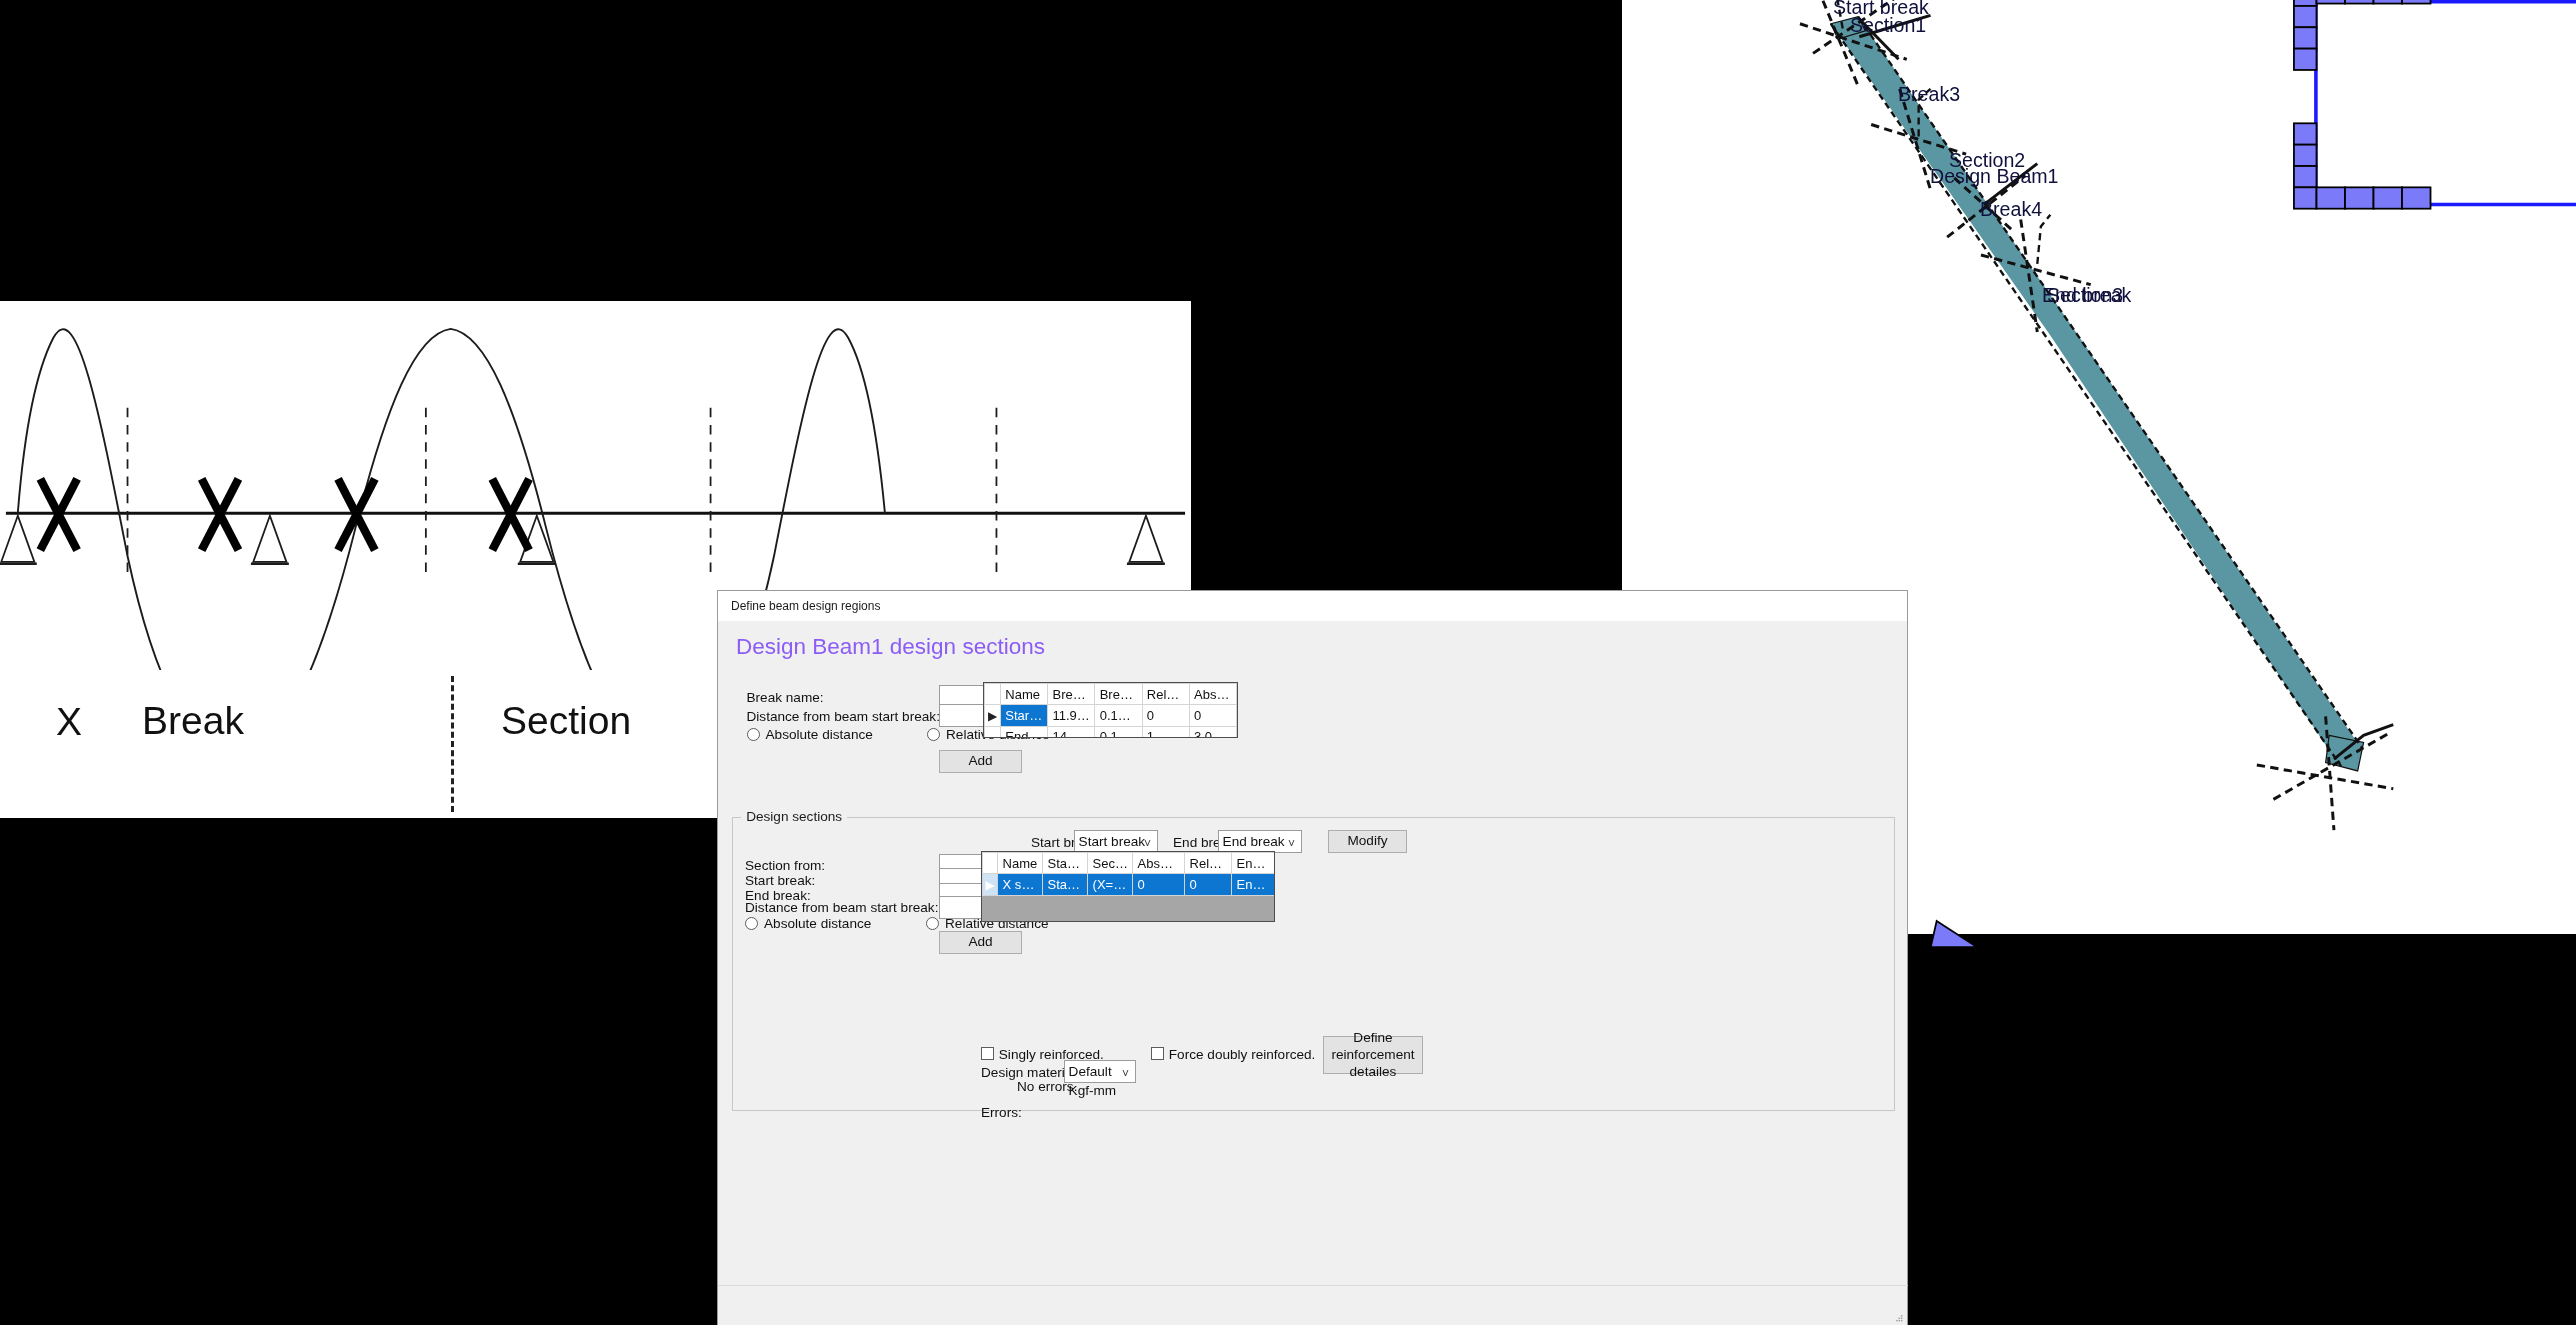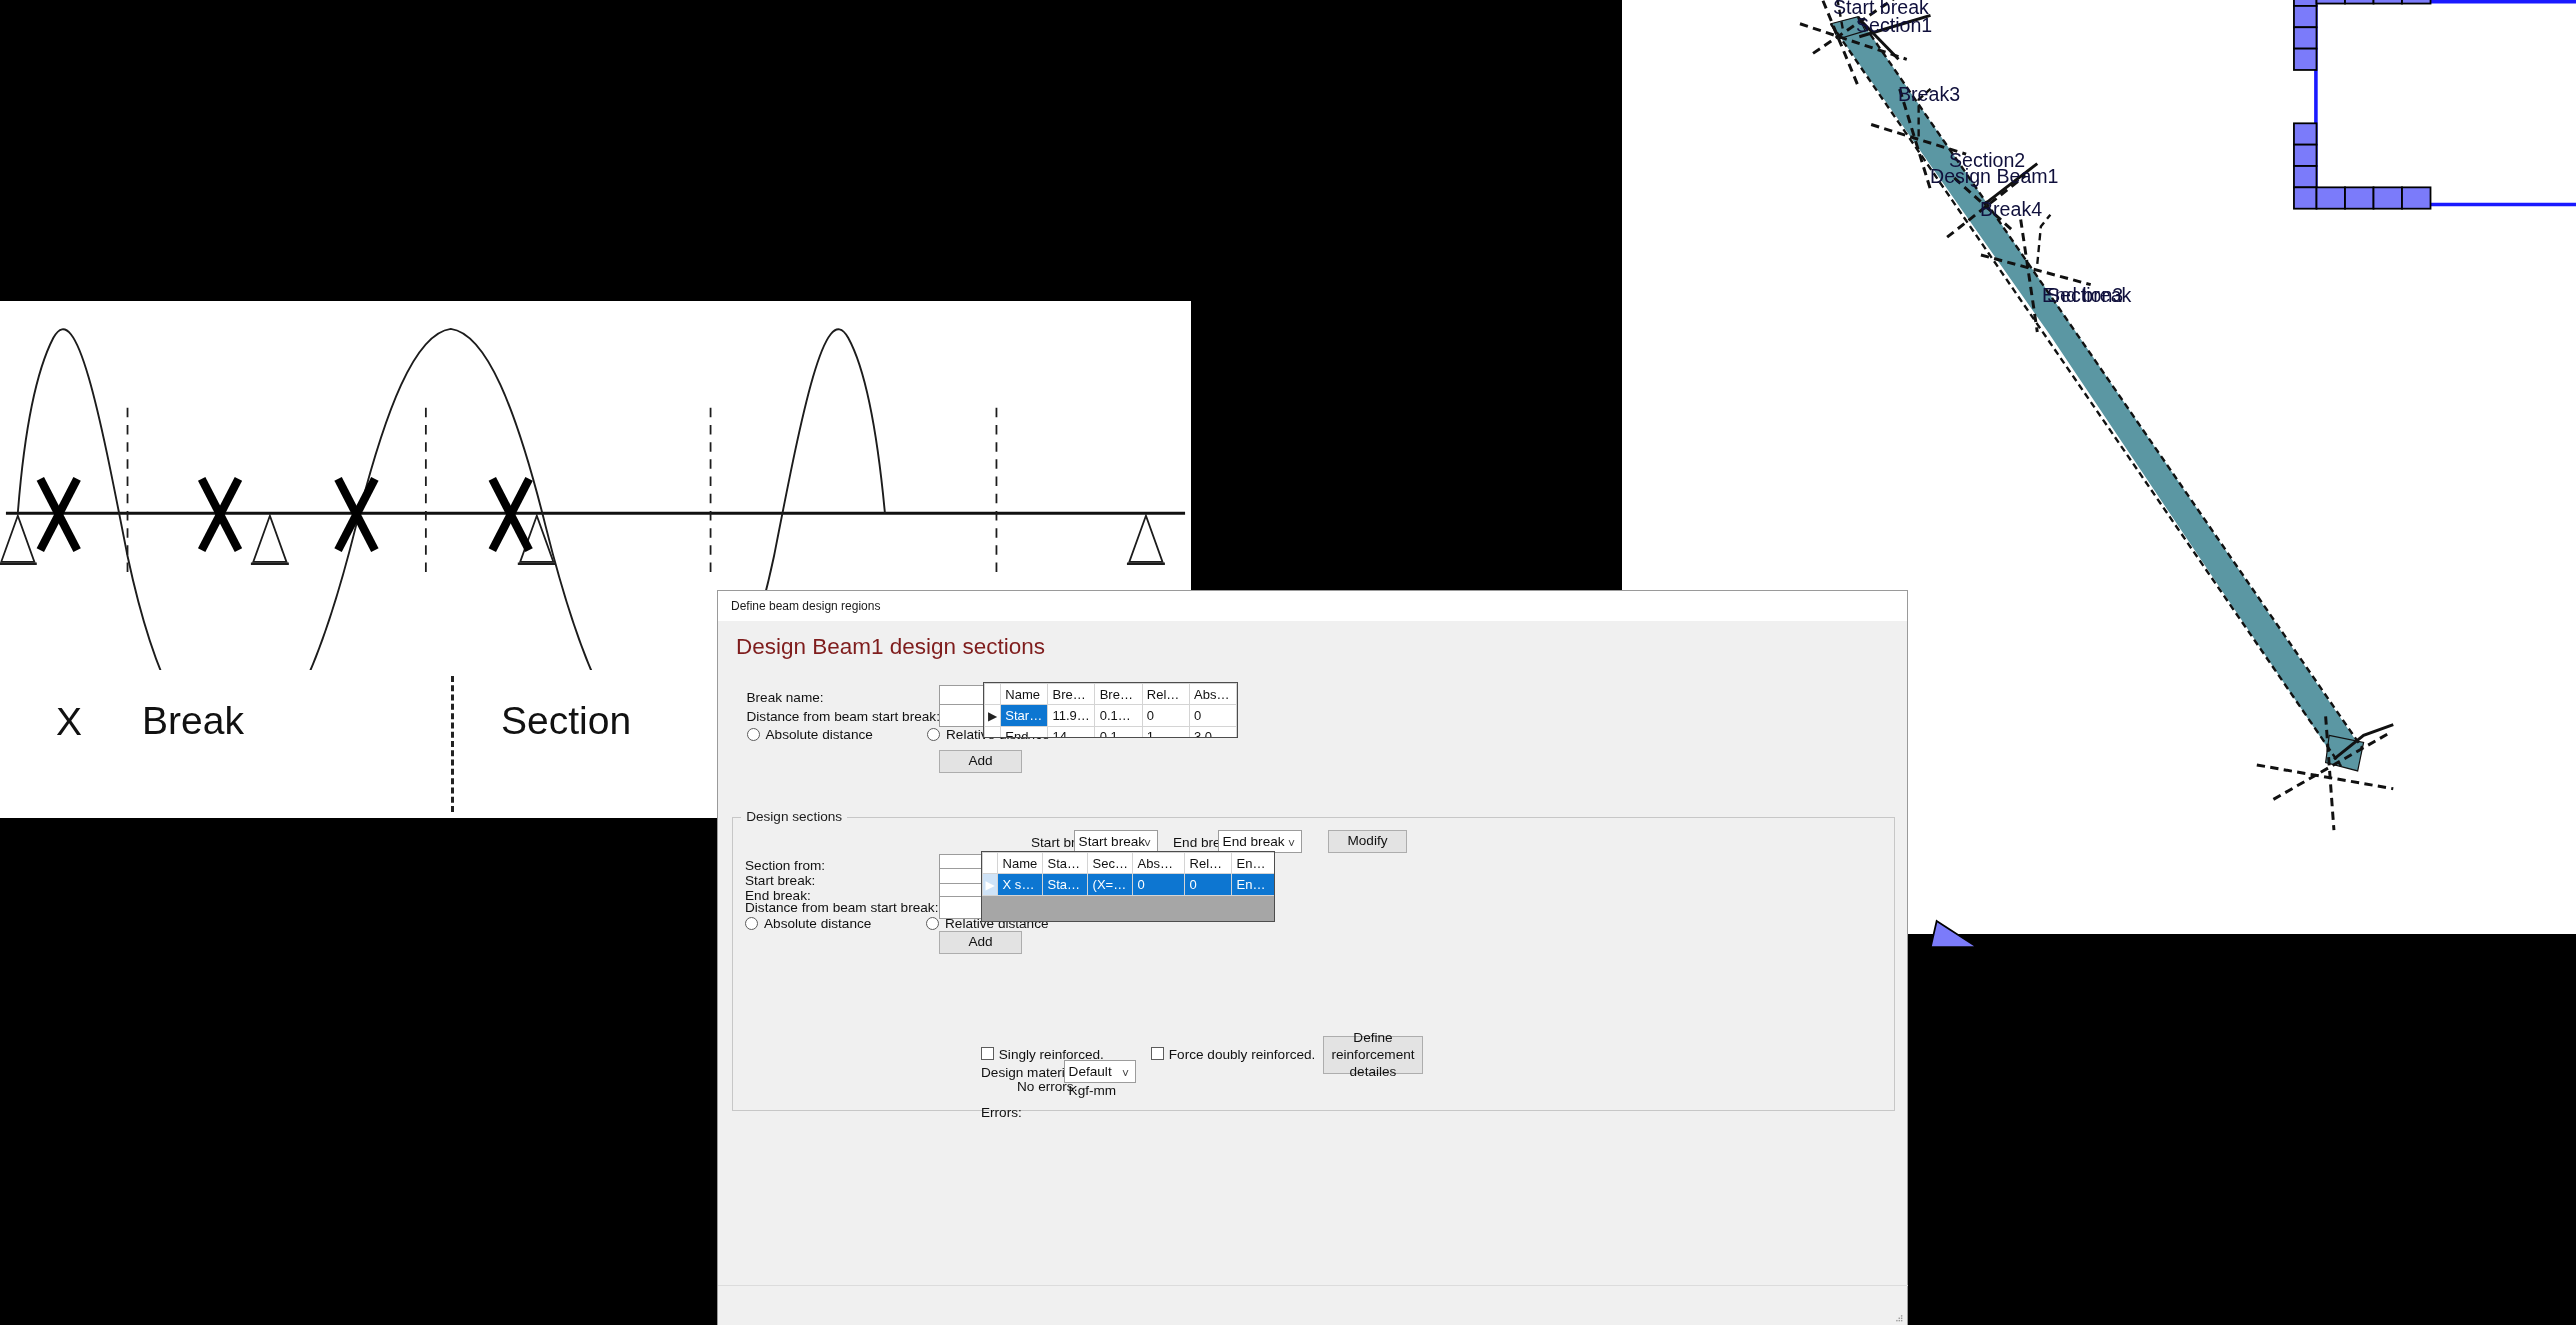--- a/index.html
+++ b/index.html
@@ -31,21 +31,21 @@
 
   
   #dialog{position:absolute;left:717px;top:590px;width:1191px;height:735px;
           background:#f0f0f0;border:0.6px solid #9a9a9a;box-sizing:border-box;
           font-size:13.6px;color:#000;}
   #dlg-titlebar{height:30px;background:#fff;display:flex;align-items:center;
                 padding-left:13px;box-sizing:border-box;}
   #dlg-title{font-size:12px;color:#1b1b1b;}
   #dlg-body{position:relative;height:705px;background:#f0f0f0;}
 
-  #page-heading{position:absolute;left:18px;top:13px;font-size:22.5px;color:#7f1d1d;}
+  #page-heading{position:absolute;left:18px;top:13px;font-size:22.5px;color:#8b5cf6;}
 
   
   .groupbox{position:absolute;border:0.6px solid #c7c7c7;box-sizing:border-box;}
   .groupbox > .gb-label{position:absolute;top:-9.5px;left:8.3px;background:#f0f0f0;
       padding:0 4.7px;font-size:13.6px;color:#1b1b1b;}
 
   #gb-breaks{left:14.2px;top:53px;width:1163px;height:116px;}
 
   #gb-sections{left:14.2px;top:196px;width:1163px;height:294px;}
 
@@ -192,21 +192,21 @@
 
     <g stroke="#111" stroke-width="5" stroke-dasharray="14 9" fill="none">
       <line x1="1070" y1="1290" x2="1300" y2="1330"></line>
       <line x1="1186" y1="1208" x2="1200" y2="1400"></line>
       <line x1="1098" y1="1348" x2="1290" y2="1238"></line>
     </g>
     <path d="M 1200 1280 L 1250 1240 L 1300 1222" stroke="#111" stroke-width="5" fill="none"></path>
   </svg>
 
   <div class="lbl3d" style="left:211px;top:-3.6px;">Start break</div>
-  <div class="lbl3d" style="left:234px;top:14.2px;">Section1</div>
+  <div class="lbl3d" style="left:228px;top:14.2px;">Section1</div>
   <div class="lbl3d" style="left:276px;top:83px;">Break3</div>
   <div class="lbl3d" style="left:327px;top:149px;">Section2</div>
   <div class="lbl3d" style="left:308px;top:165px;">Design Beam1</div>
   <div class="lbl3d" style="left:358px;top:198px;">Break4</div>
   <div class="lbl3d" style="left:420px;top:284px;">End break</div>
   <div class="lbl3d" style="left:425px;top:284px;">Section3</div>
 
   <svg style="position:absolute;left:291px;top:916px;width:71px;height:36px;overflow:visible;" viewBox="0 0 120 60">
     <polygon points="40,8 108,52 30,52" fill="#7b7bfa" stroke="#000" stroke-width="3"></polygon>
   </svg>

